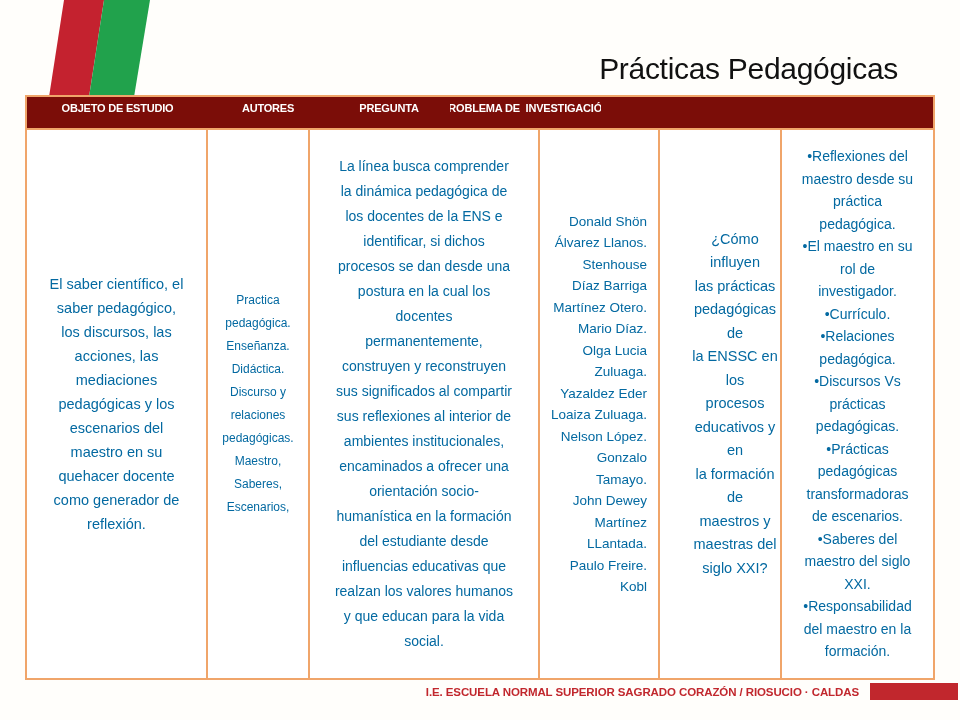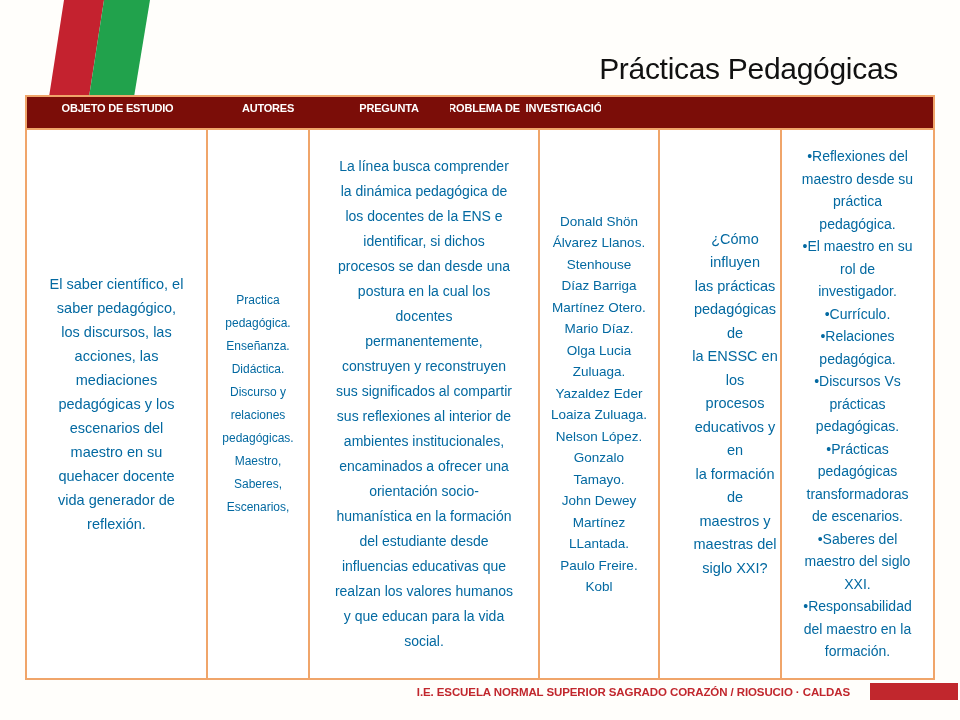--- a/index.html
+++ b/index.html
@@ -37,26 +37,26 @@
     display:flex;align-items:center;justify-content:center;
     text-align:center;white-space:pre-line;overflow:hidden;
     color:#0369a1;padding:0 2px;
   }
   .bcell:last-child{border-right:none;}
   .w1{width:181px;} .w2{width:102px;} .w3{width:230px;}
   .w4{width:120px;} .w5{width:122px;} .w6{width:151px;}
   .bcell.w1{font-size:14.5px;line-height:24px;}
   .bcell.w2{font-size:12px;line-height:23px;}
   .bcell.w3{font-size:14px;line-height:25px;}
-  .bcell.w4{font-size:13.5px;line-height:21.5px;}
+  .bcell.w4{font-size:13.5px;line-height:21.5px;text-align:right;}
   .bcell.w5{font-size:14.5px;line-height:23.5px;padding-left:32px;}
   .bcell.w6{font-size:14px;line-height:22.5px;}
   .footer{
     position:absolute;top:683px;left:0;right:2px;
-    display:flex;justify-content:flex-end;align-items:center;gap:20px;
+    display:flex;justify-content:flex-end;align-items:center;gap:11px;
   }
   .footer-text{
     color:var(--footer-red,#C1272D);font-size:11.5px;font-weight:bold;
     letter-spacing:-0.1px;white-space:pre;
   }
   .footer-block{width:88px;height:17px;background:var(--footer-red,#C1272D);}
 </style>
 </head>
 <body>
 
@@ -79,21 +79,21 @@
     <div class="brow">
       <div class="bcell w1">El saber científico, el
 saber pedagógico,
 los discursos, las
 acciones, las
 mediaciones
 pedagógicas y los
 escenarios del
 maestro en su
 quehacer docente
-vida generador de
+como generador de
 reflexión.</div>
       <div class="bcell w2">Practica
 pedagógica.
 Enseñanza.
 Didáctica.
 Discurso y
 relaciones
 pedagógicas.
 Maestro,
 Saberes,

